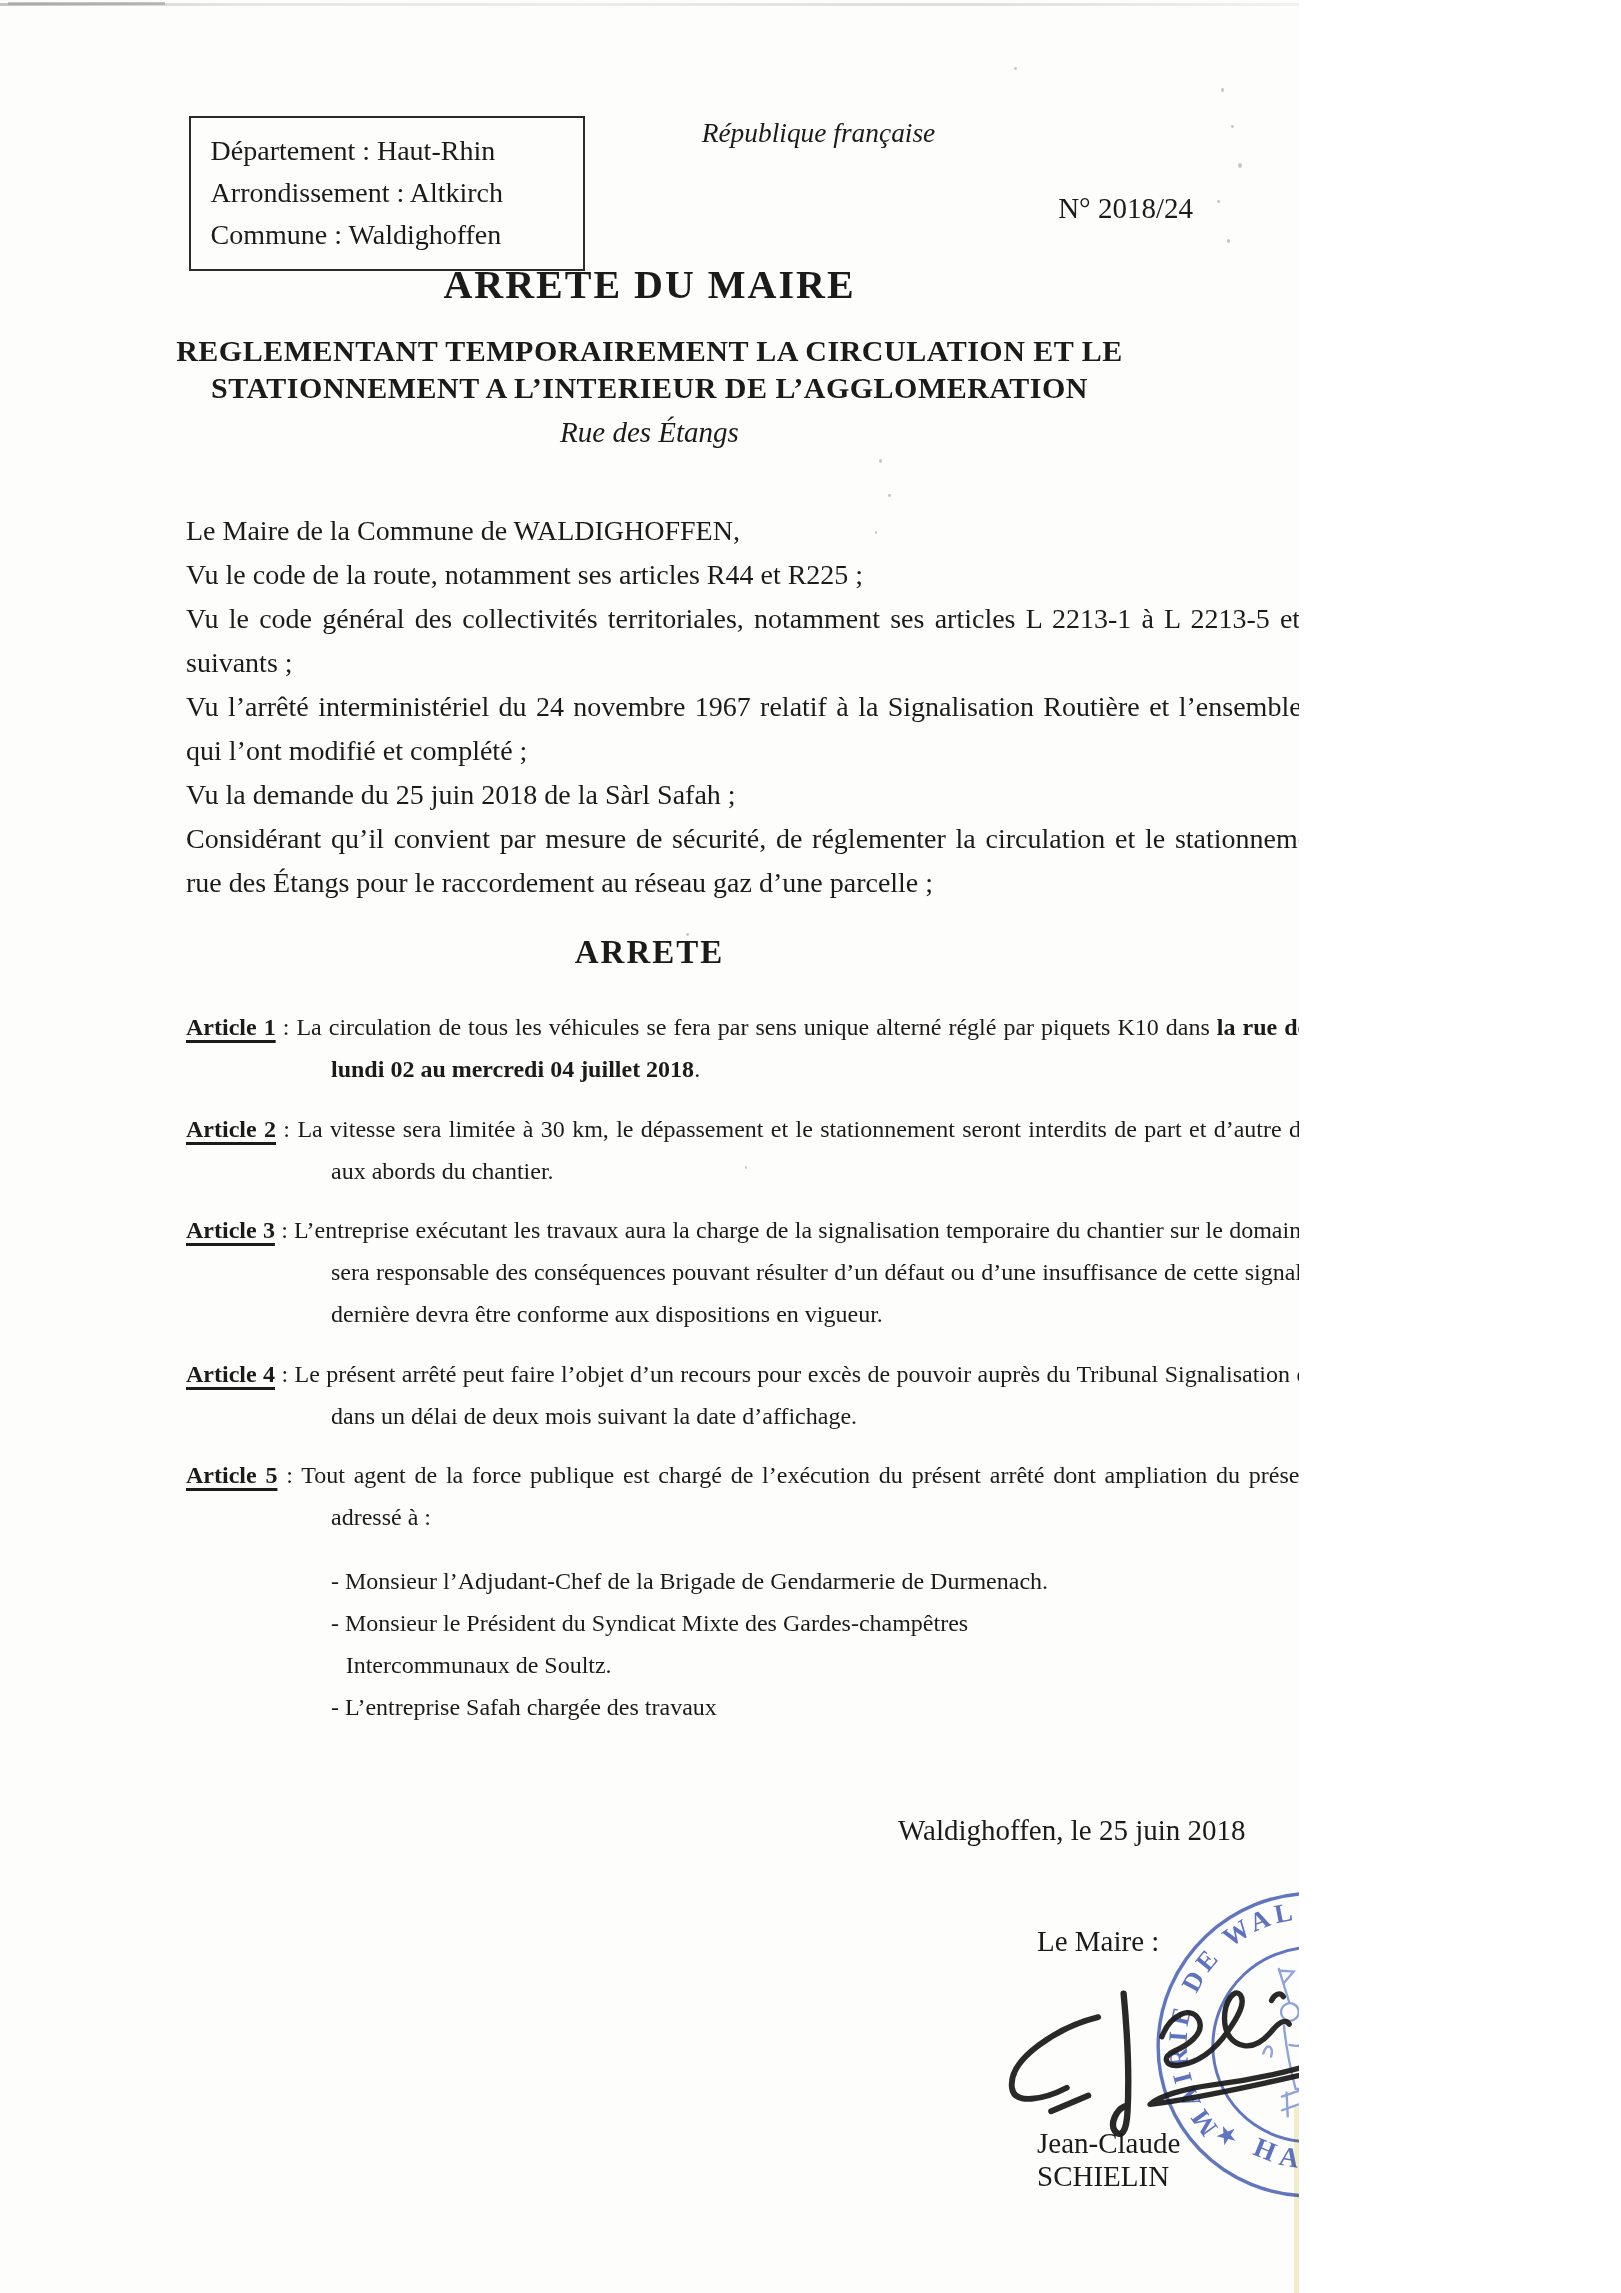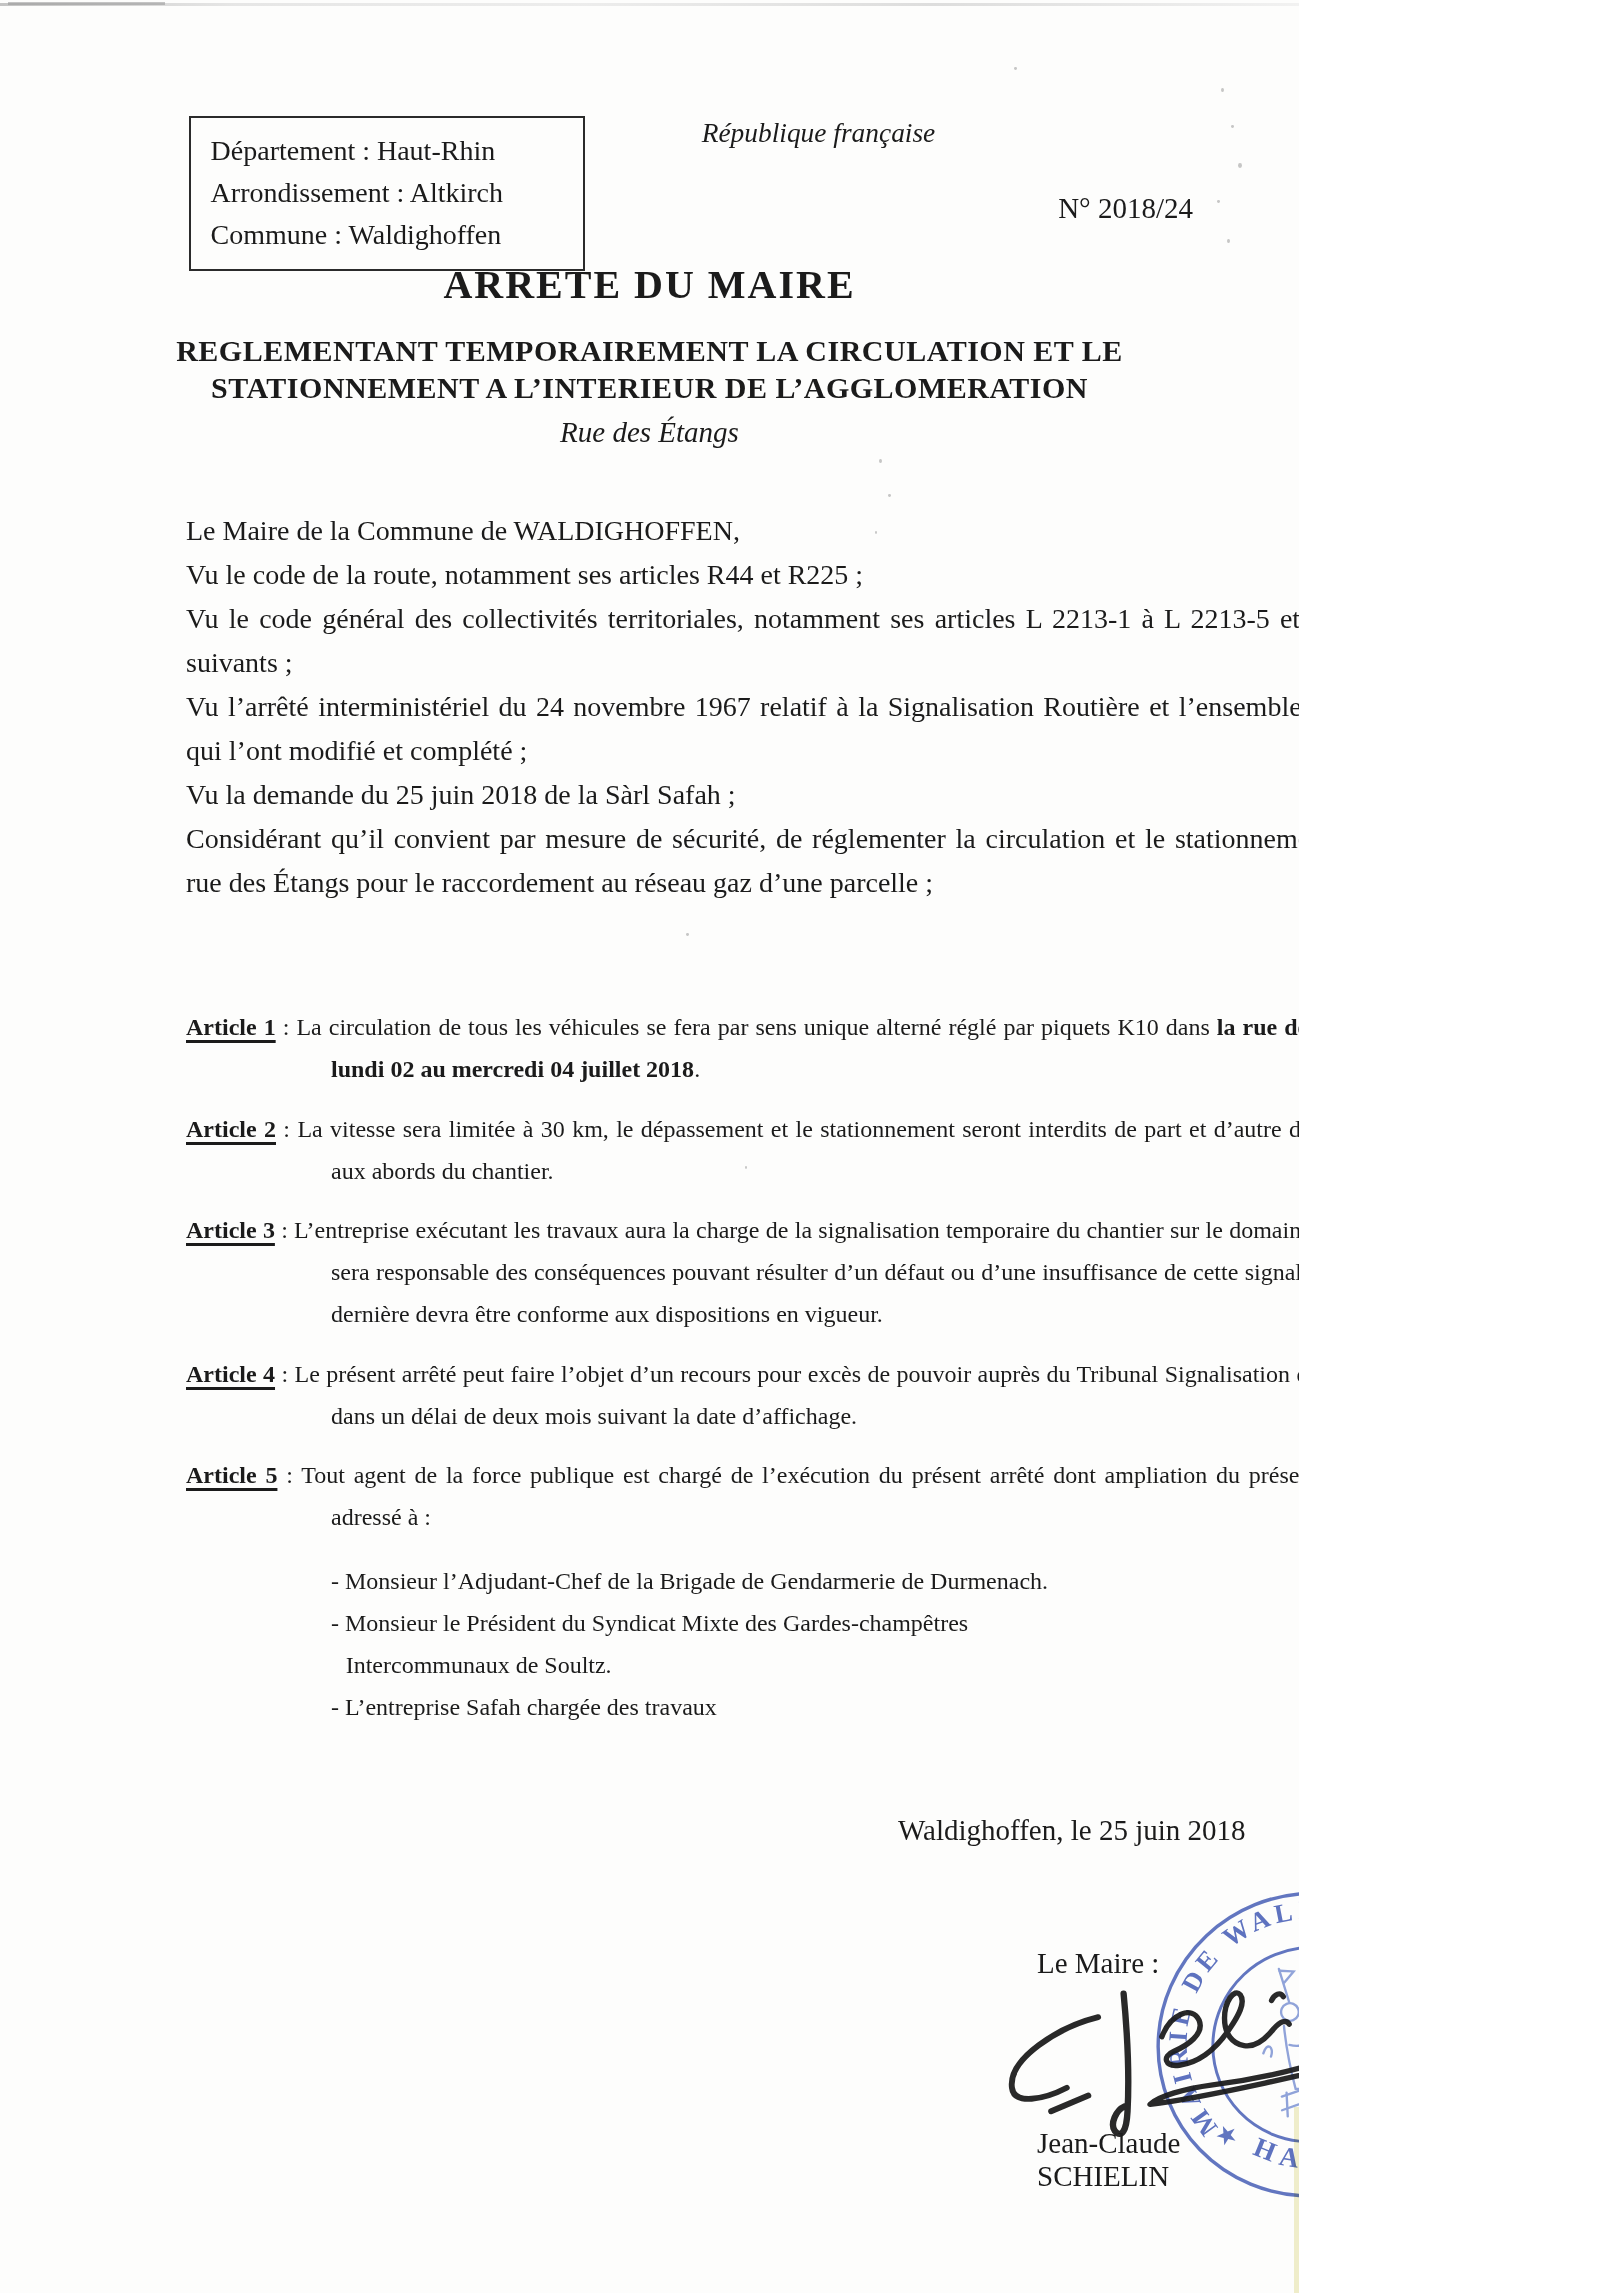--- a/index.html
+++ b/index.html
@@ -37,21 +37,21 @@
   .articles{position:absolute;left:186px;top:1006px;width:1243px;font-size:24px;line-height:42px;}
   .article{margin:0 0 17.6px 0;padding-left:145px;text-indent:-145px;text-align:justify;}
   .article-label{font-weight:bold;text-decoration:underline;
     text-decoration-thickness:2.5px;text-underline-offset:4.9px;}
   .bold{font-weight:bold;}
   .recipients{margin:21.6px 0 0 145px;}
   .recipients p{margin:0;}
   .recipients .indent2{margin-left:14.7px;}
 
   .closing-date{position:absolute;left:898px;top:1814px;font-size:29px;}
-  .sig-title{position:absolute;left:1037px;top:1925px;font-size:29px;z-index:1;margin-top:22px;}
+  .sig-title{position:absolute;left:1037px;top:1925px;font-size:29px;z-index:1;}
   .sig-name{position:absolute;left:1037px;top:2127px;font-size:29px;z-index:4;}
 
   .stamp-svg{position:absolute;left:1145px;top:1878px;z-index:2;mix-blend-mode:multiply;}
   .signature-svg{position:absolute;left:961px;top:1919px;z-index:3;}
 </style>
 </head>
 <body>
 
 <div class="page">
 
@@ -92,20 +92,21 @@
 
   <div class="preamble">
     <p>Le Maire de la Commune de WALDIGHOFFEN,</p>
     <p>Vu le code de la route, notamment ses articles R44 et R225 ;</p>
     <p>Vu le code général des collectivités territoriales, notamment ses articles L 2213-1 à L 2213-5 et L 2542 et suivants ;</p>
     <p>Vu l’arrêté interministériel du 24 novembre 1967 relatif à la Signalisation Routière et l’ensemble des textes qui l’ont modifié et complété ;</p>
     <p>Vu la demande du 25 juin 2018 de la Sàrl Safah ;</p>
     <p>Considérant qu’il convient par mesure de sécurité, de réglementer la circulation et le stationnement dans la rue des Étangs pour le raccordement au réseau gaz d’une parcelle ;</p>
   </div>
 
+  <div class="arrete-heading">ARRETE</div>
 
   <div class="articles">
     <p class="article"><span class="article-label">Article 1</span><span> : </span><span>La circulation de tous les véhicules se fera par sens unique alterné réglé par piquets K10 dans </span><span class="bold">la rue des Étangs du lundi 02 au mercredi 04 juillet 2018</span><span>.</span></p>
 
     <p class="article"><span class="article-label">Article 2</span><span> : </span><span>La vitesse sera limitée à 30 km, le dépassement et le stationnement seront interdits de part et d’autre de la chaussée aux abords du chantier.</span></p>
 
     <p class="article"><span class="article-label">Article 3</span><span> : </span><span>L’entreprise exécutant les travaux aura la charge de la signalisation temporaire du chantier sur le domaine public. Elle sera responsable des conséquences pouvant résulter d’un défaut ou d’une insuffisance de cette signalisation. Cette dernière devra être conforme aux dispositions en vigueur.</span></p>
 
     <p class="article"><span class="article-label">Article 4</span><span> : </span><span>Le présent arrêté peut faire l’objet d’un recours pour excès de pouvoir auprès du Tribunal Signalisation de Strasbourg dans un délai de deux mois suivant la date d’affichage.</span></p>
 

